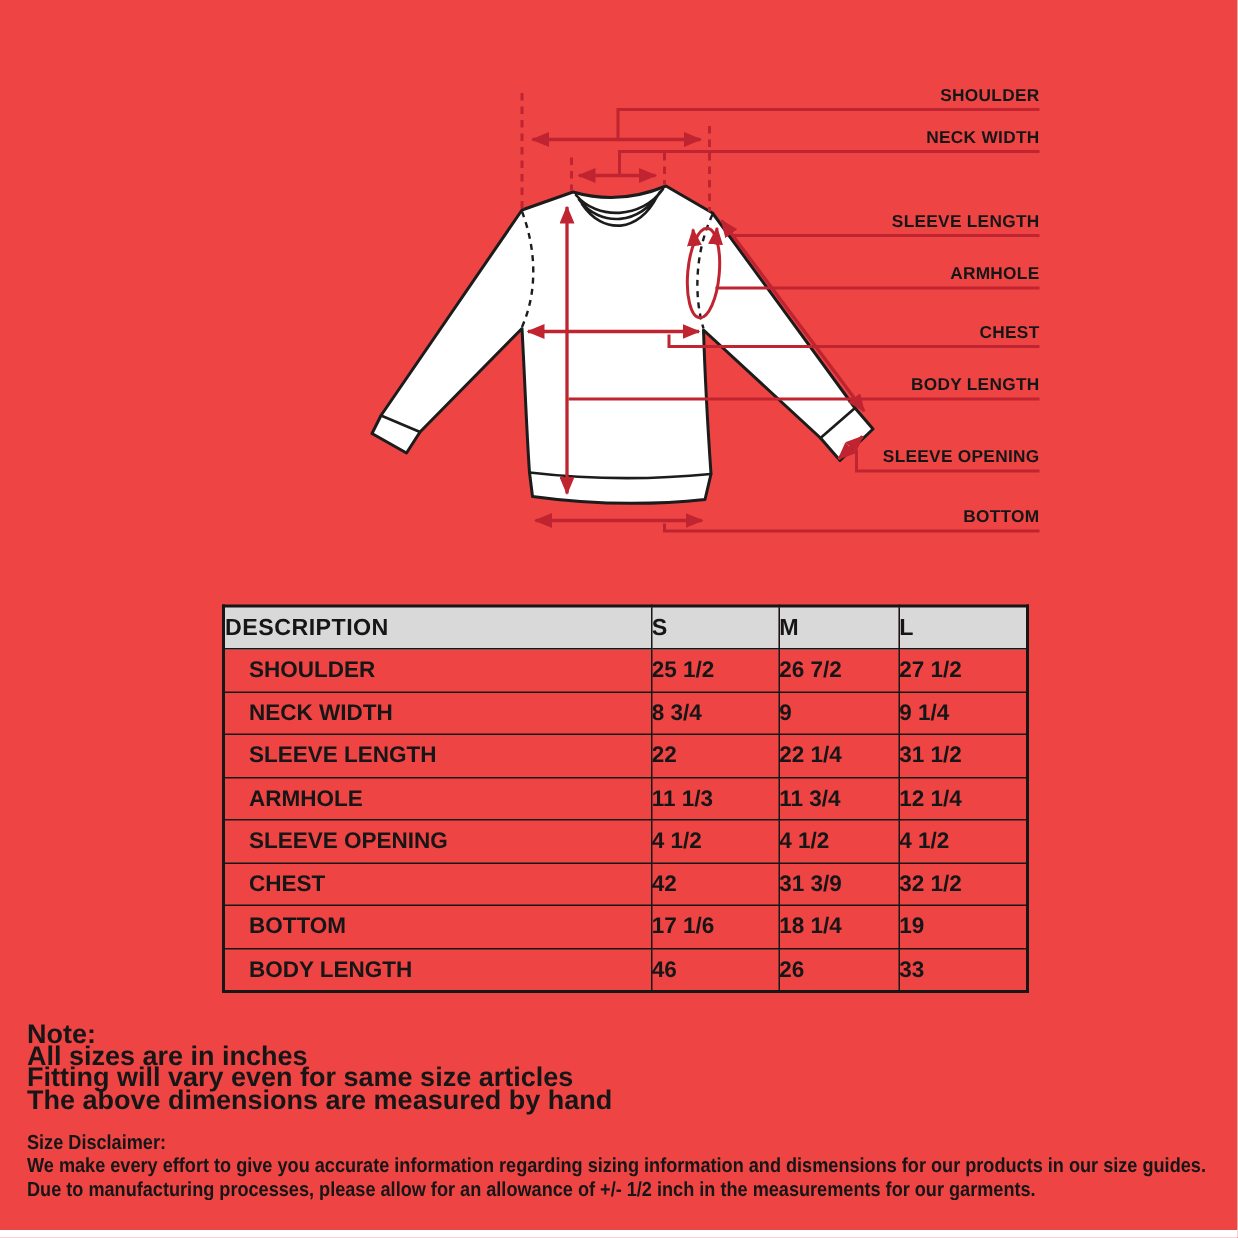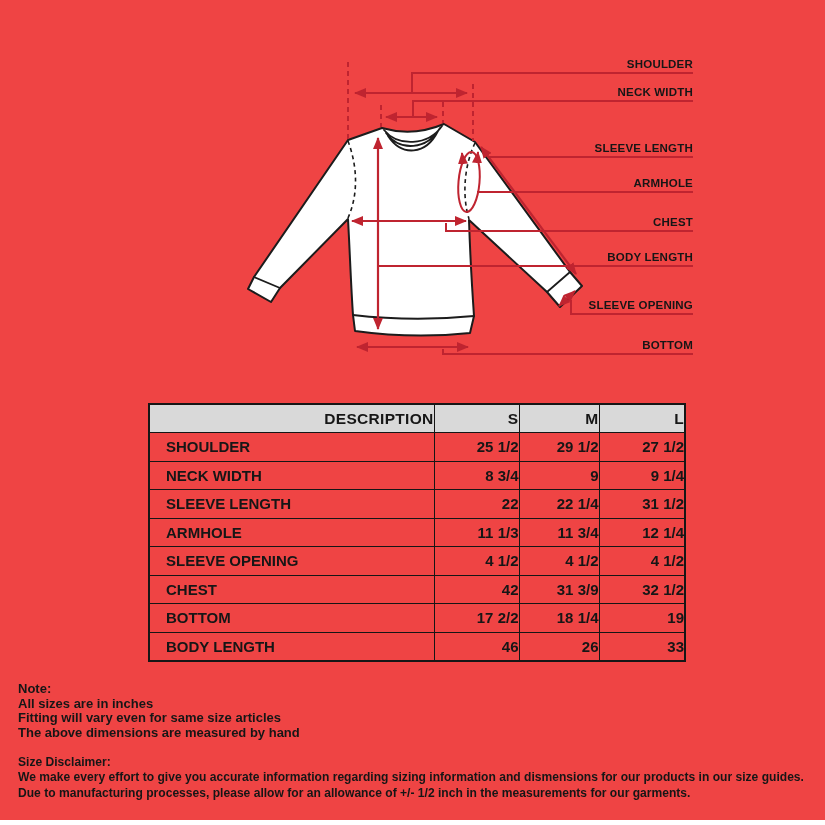--- a/index.html
+++ b/index.html
@@ -23,27 +23,27 @@
   .rs{fill:none;stroke:var(--accent-red);}
   .dash{stroke-width:2;stroke-dasharray:5 4;}
   .conn{stroke-width:2;}
   .arr{stroke-width:2.2;marker-start:url(#ah);marker-end:url(#ah);}
   .tick{stroke-width:2;marker-end:url(#ah);}
   .rfill{fill:var(--accent-red);}
 
   
   .size-table{position:absolute;left:148px;top:403px;border-collapse:collapse;table-layout:fixed;
               border:2px solid #161616;color:#161616;}
-  .size-table th,.size-table td{border:1.5px solid #161616;font-weight:bold;text-align:right;padding:0;}
+  .size-table th,.size-table td{border:1.5px solid #161616;font-weight:bold;text-align:left;padding:0;}
   .size-table th{background:var(--header-bg);height:27px;font-size:15.5px;letter-spacing:.3px;}
   .size-table td{height:27.5px;font-size:15px;}
   .size-table td.desc{text-align:left;padding-left:16px;}
 
   
-  .notes{position:absolute;left:18px;top:682px;font-size:13px;font-weight:bold;
+  .notes{position:absolute;left:18px;top:682px;font-size:18px;font-weight:bold;
          line-height:14.7px;color:#161616;}
   .disclaimer{position:absolute;left:18px;top:754px;width:882px;font-size:13.5px;font-weight:bold;
               line-height:15.4px;color:#161616;transform:scaleX(.895);transform-origin:0 0;}
 </style>
 </head>
 <body>
 
 <div class="page">
 
   <div class="diagram">
@@ -116,21 +116,21 @@
           <th>DESCRIPTION</th>
           <th>S</th>
           <th>M</th>
           <th>L</th>
         </tr>
     </thead>
     <tbody>
         <tr>
           <td class="desc">SHOULDER</td>
           <td>25 1/2</td>
-          <td>29 1/2</td>
+          <td>26 7/2</td>
           <td>27 1/2</td>
         </tr>
         <tr>
           <td class="desc">NECK WIDTH</td>
           <td>8 3/4</td>
           <td>9</td>
           <td>9 1/4</td>
         </tr>
         <tr>
           <td class="desc">SLEEVE LENGTH</td>
@@ -151,21 +151,21 @@
           <td>4 1/2</td>
         </tr>
         <tr>
           <td class="desc">CHEST</td>
           <td>42</td>
           <td>31 3/9</td>
           <td>32 1/2</td>
         </tr>
         <tr>
           <td class="desc">BOTTOM</td>
-          <td>17 2/2</td>
+          <td>17 1/6</td>
           <td>18 1/4</td>
           <td>19</td>
         </tr>
         <tr>
           <td class="desc">BODY LENGTH</td>
           <td>46</td>
           <td>26</td>
           <td>33</td>
         </tr>
       </tbody>

